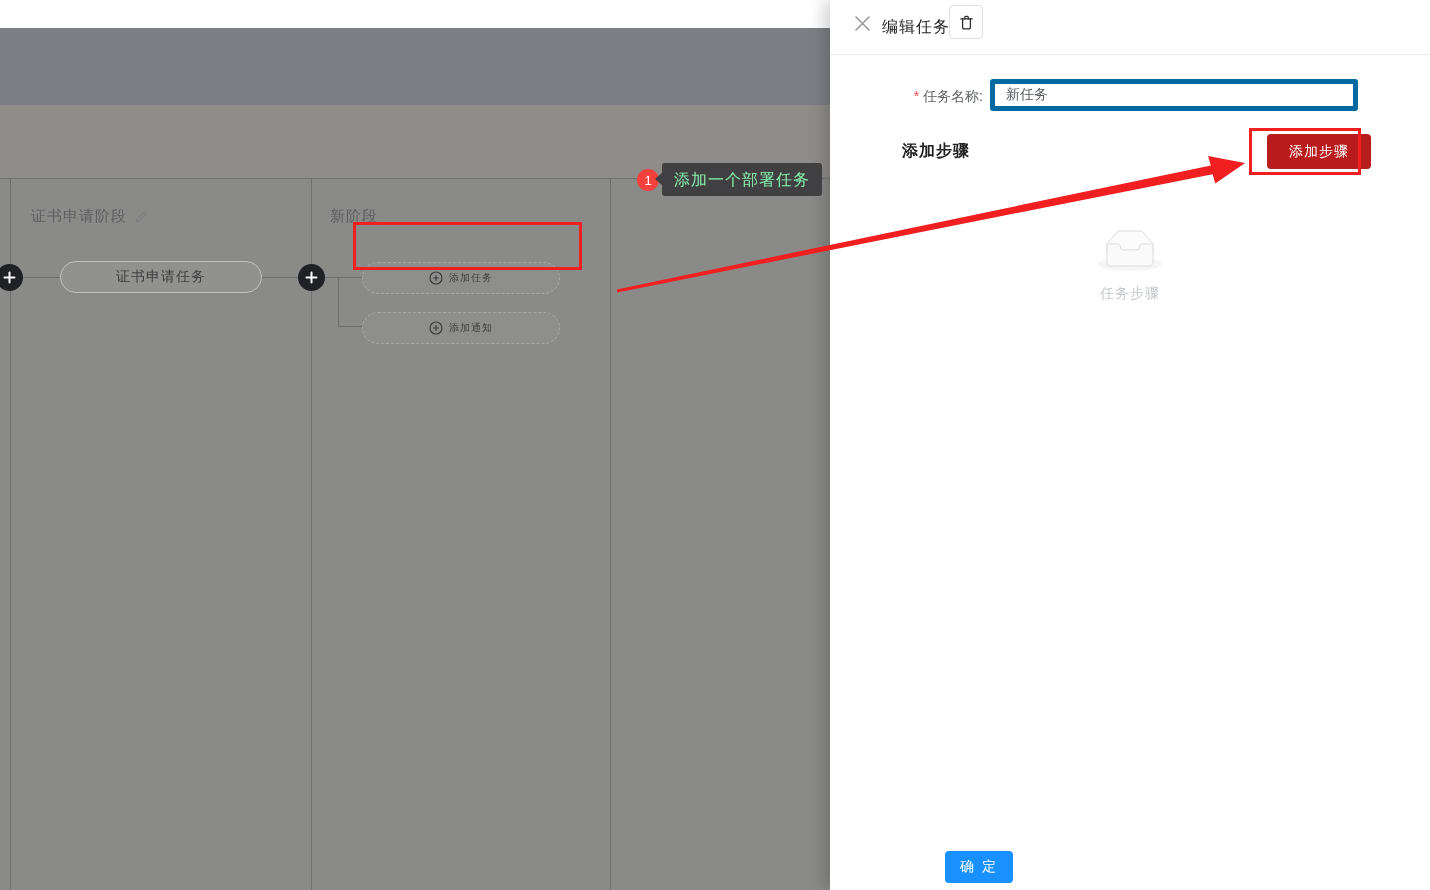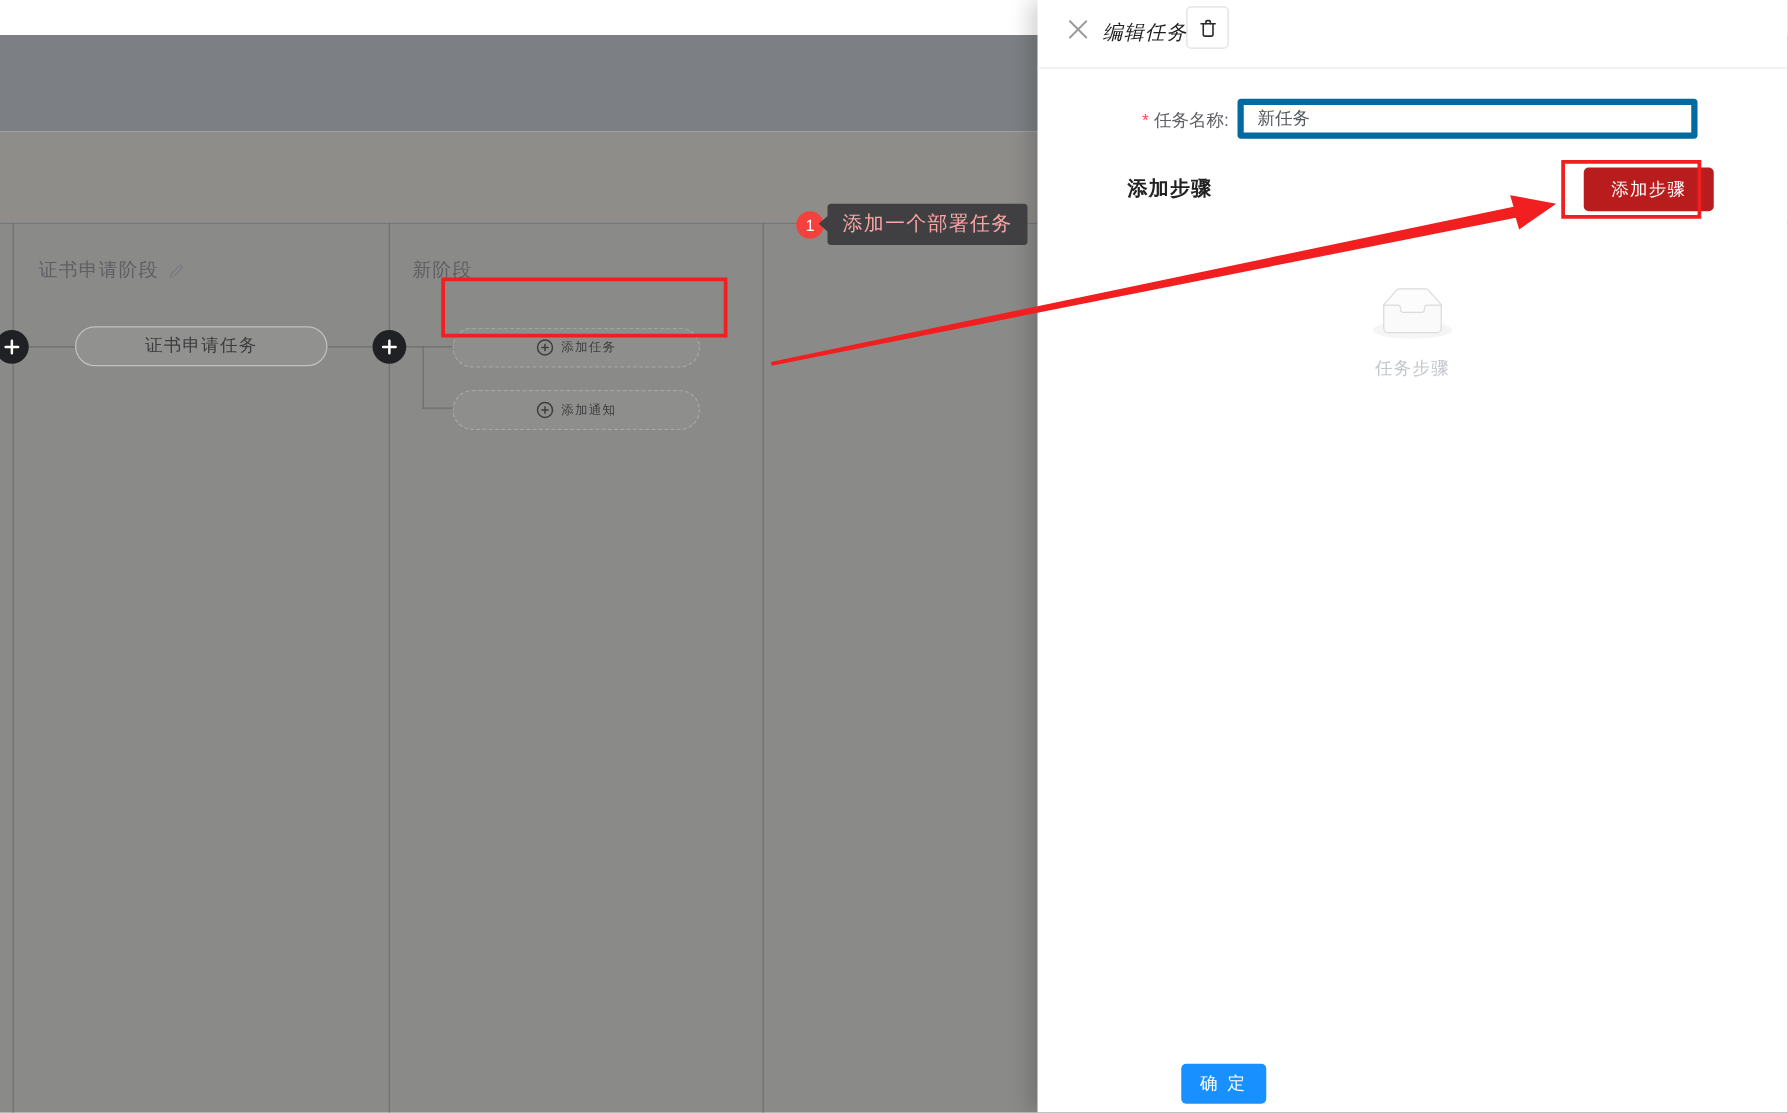--- a/index.html
+++ b/index.html
@@ -38,21 +38,21 @@
     font-size:10px;color:#3c3d3e;letter-spacing:1px;cursor:pointer;
   }
 
   
   .drawer{
     left:830px;top:0;width:600px;height:890px;background:#ffffff;z-index:10;
     box-shadow:-6px 0 16px rgba(0,0,0,0.18);
   }
   .drawer-header{left:0;top:0;width:600px;height:55px;border-bottom:1px solid #ececec;box-sizing:border-box;}
   .close-btn{left:22px;top:13px;width:20px;height:20px;cursor:pointer;display:flex;align-items:center;justify-content:center;}
-  .drawer-title{left:52px;top:0;height:42px;line-height:53px;font-size:16px;color:#1f1f1f;font-weight:500;letter-spacing:1px;font-style:italic;}
+  .drawer-title{left:52px;top:0;height:42px;line-height:53px;font-size:16px;color:#1f1f1f;font-weight:500;letter-spacing:1px;}
   .trash-btn{
     left:119px;top:5px;width:34px;height:34px;border:1px solid #e0e0e0;border-radius:4px;
     background:#fff;display:flex;align-items:center;justify-content:center;cursor:pointer;box-sizing:border-box;
   }
 
   .form-label{left:0;top:88px;width:153px;text-align:right;font-size:14px;color:#5f6165;white-space:nowrap;}
   .req-mark{color:#ff4d4f;margin-right:4px;}
   .name-input{
     left:160px;top:79px;width:368px;height:32px;box-sizing:border-box;
     border:5px solid #0369a1;border-radius:3px;padding:0 11px;
@@ -79,21 +79,21 @@
   .anno{z-index:30;}
   .hl-rect{border:3px solid #f11f1f;box-sizing:border-box;background:transparent;pointer-events:none;}
   .hl-task{left:353px;top:222px;width:229px;height:48px;}
   .hl-step{left:1249px;top:128px;width:112px;height:47px;}
   .step-badge{
     left:637px;top:169px;width:22px;height:22px;border-radius:50%;background:#f5413d;
     color:#fff;font-size:13px;display:flex;align-items:center;justify-content:center;
   }
   .guide-tip{
     left:662px;top:163px;height:33px;line-height:33px;padding:0 12px;border-radius:3px;
-    background:#404042;color:#fca5a5;font-size:16px;white-space:nowrap;letter-spacing:1px;
+    background:#404042;color:#86efac;font-size:16px;white-space:nowrap;letter-spacing:1px;
   }
   .guide-tip::before{
     content:"";position:absolute;left:-7px;top:9px;
     border-top:7px solid transparent;border-bottom:7px solid transparent;border-right:8px solid #404042;
   }
   .arrow-svg{left:0;top:0;width:1430px;height:890px;pointer-events:none;}
 </style>
 </head>
 <body>
 

